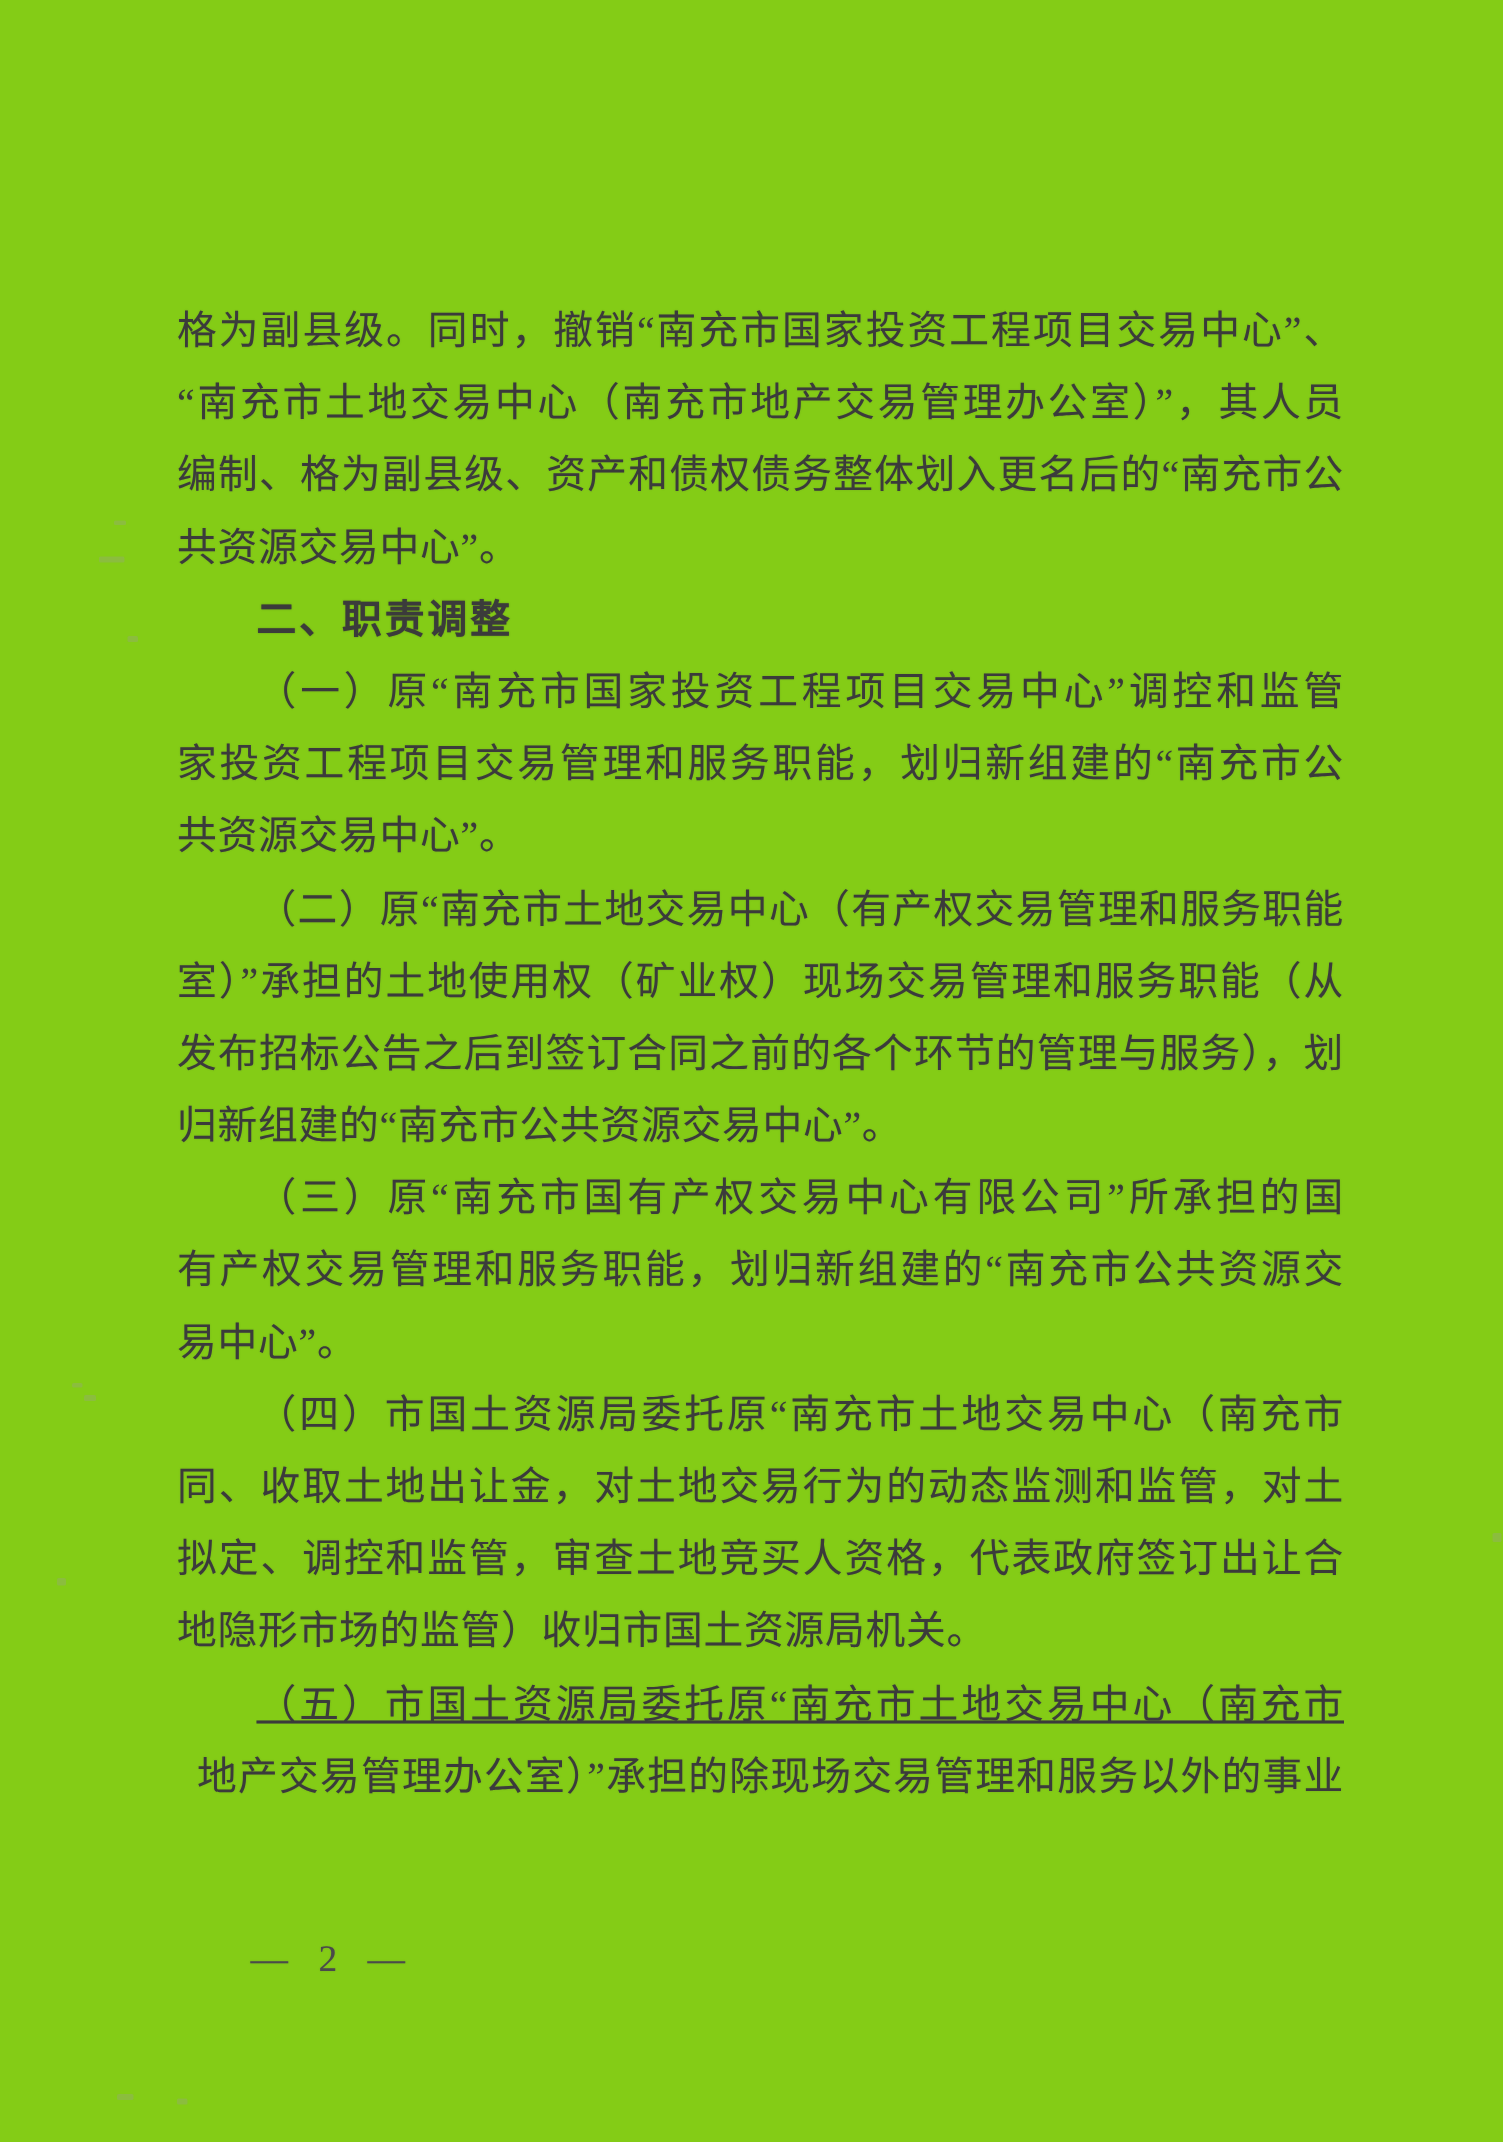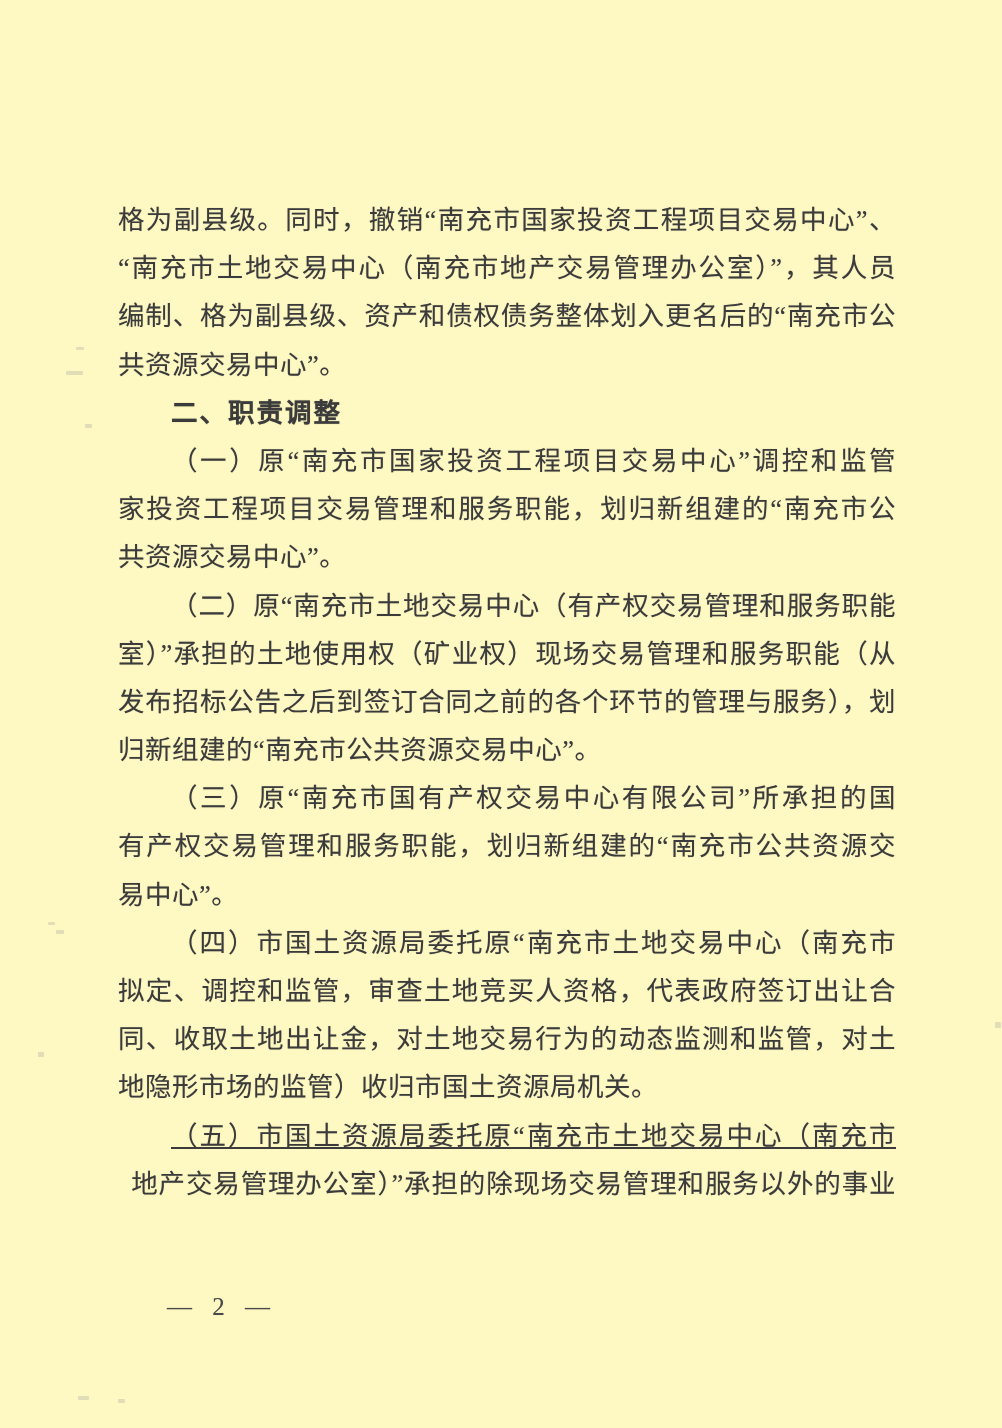--- a/index.html
+++ b/index.html
@@ -7,21 +7,21 @@
     width: 1002px;
     height: 1428px;
     position: relative;
     background: #ffffff;
     overflow: hidden;
     font-family: "Liberation Serif", "DejaVu Serif", serif;
   }
   #scan-page {
     position: absolute;
     inset: 0;
-    background: #fef9c3;
+    background: #84cc16;
   }
   #text-block {
     position: absolute;
     left: 118px;
     top: 196px;
     width: 778px;
     font-size: 26.5px;
     color: #3b3b3b;
     letter-spacing: 0.5px;
     text-shadow: 0 0 1px rgba(80,80,80,0.35);
@@ -86,20 +86,20 @@
       <div class="line just">家投资工程项目交易管理和服务职能，划归新组建的“南充市公</div>
       <div class="line">共资源交易中心”。</div>
       <div class="line just" style="padding-left: 2em;">（二）原“南充市土地交易中心（有产权交易管理和服务职能</div>
       <div class="line just">室）”承担的土地使用权（矿业权）现场交易管理和服务职能（从</div>
       <div class="line just">发布招标公告之后到签订合同之前的各个环节的管理与服务），划</div>
       <div class="line">归新组建的“南充市公共资源交易中心”。</div>
       <div class="line just" style="padding-left: 2em;">（三）原“南充市国有产权交易中心有限公司”所承担的国</div>
       <div class="line just">有产权交易管理和服务职能，划归新组建的“南充市公共资源交</div>
       <div class="line">易中心”。</div>
       <div class="line just" style="padding-left: 2em;">（四）市国土资源局委托原“南充市土地交易中心（南充市</div>
+      <div class="line just">同、收取土地出让金，对土地交易行为的动态监测和监管，对土</div>
       <div class="line just">拟定、调控和监管，审查土地竞买人资格，代表政府签订出让合</div>
-      <div class="line just">同、收取土地出让金，对土地交易行为的动态监测和监管，对土</div>
       <div class="line">地隐形市场的监管）收归市国土资源局机关。</div>
       <div class="line just" style="padding-left: 2em; text-decoration: underline;">（五）市国土资源局委托原“南充市土地交易中心（南充市</div>
       <div class="line just" style="padding-left: 0.5em;">地产交易管理办公室）”承担的除现场交易管理和服务以外的事业</div>
     </div>
   <div id="page-number">— 2 —</div>
 </div>
 
 </body></html>

